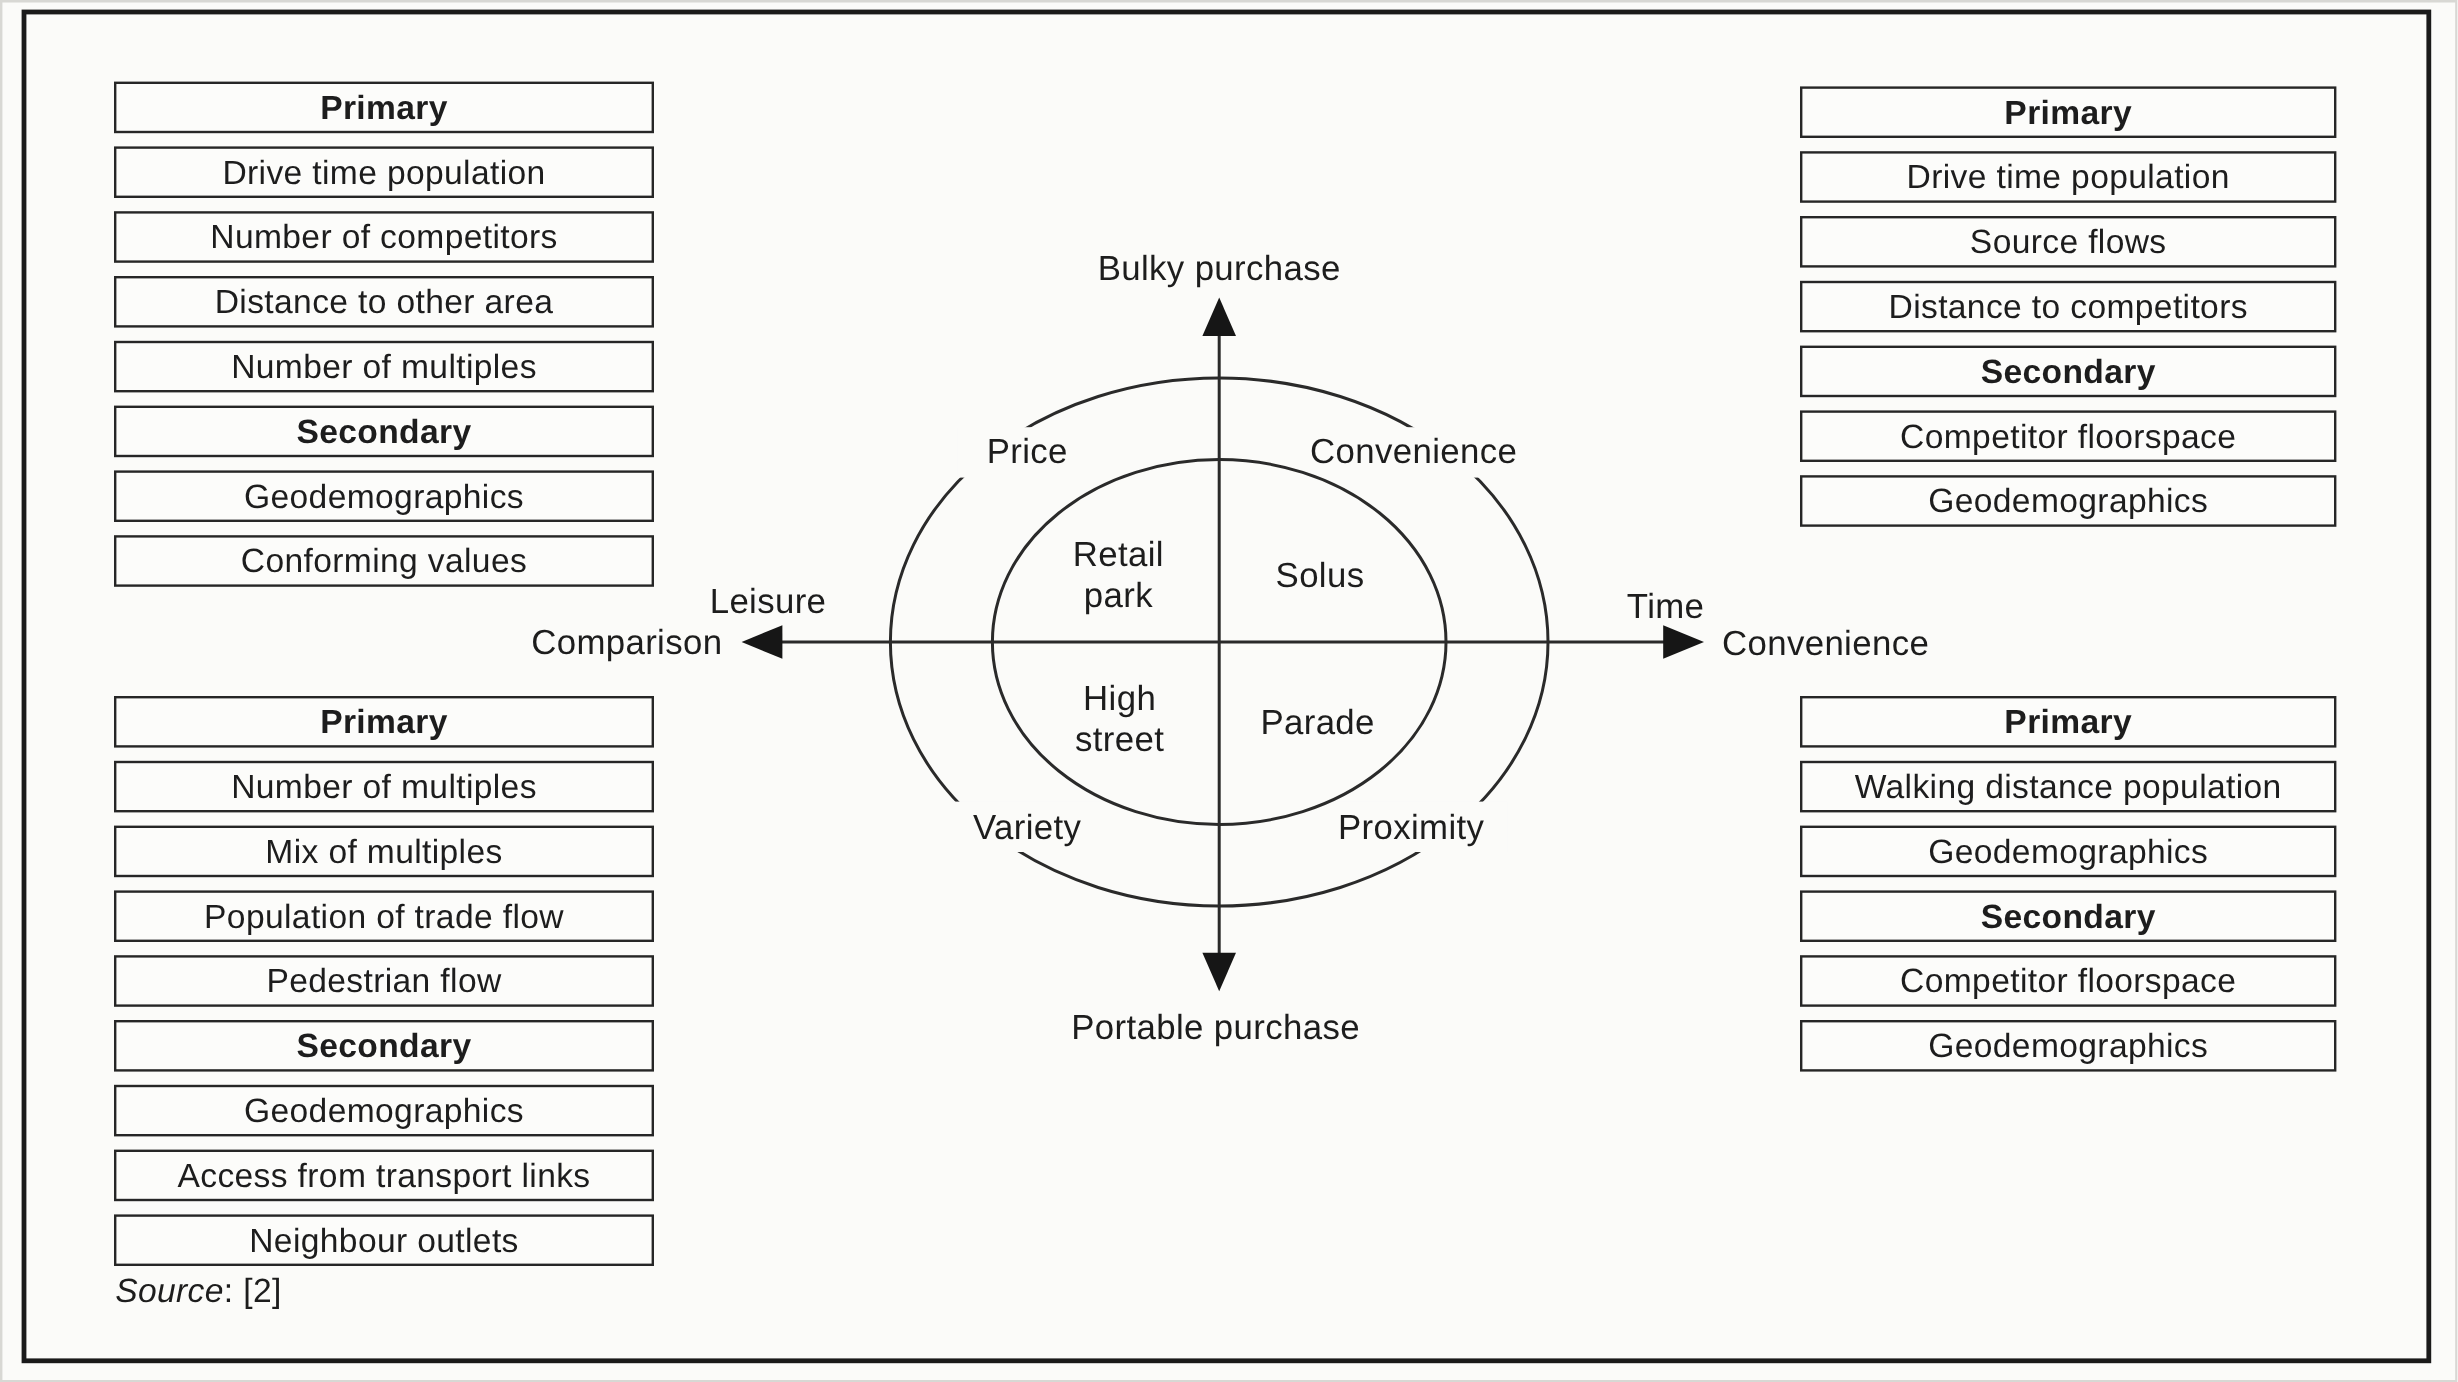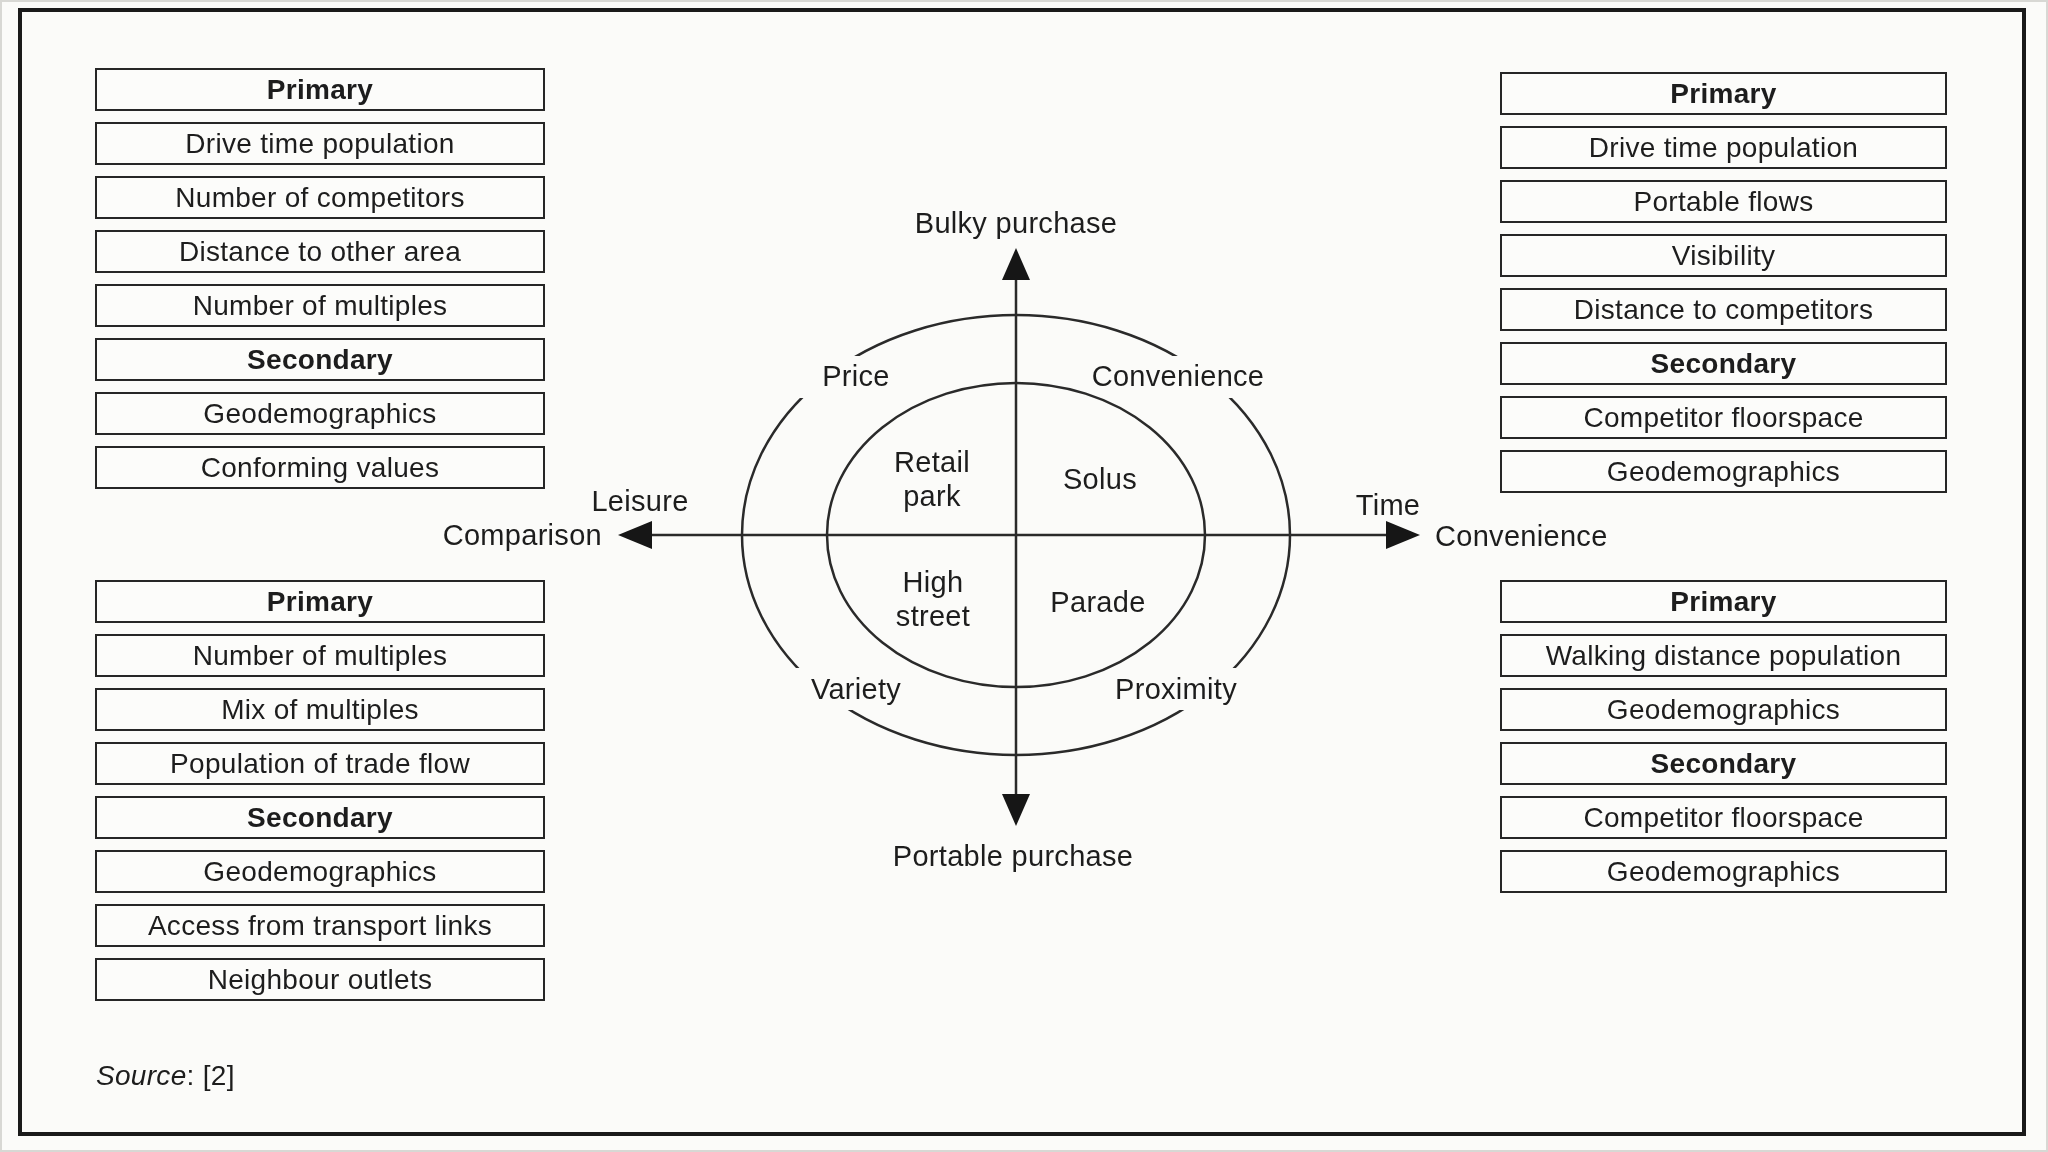--- a/index.html
+++ b/index.html
@@ -54,32 +54,32 @@
       <div class="box">Geodemographics</div>
       <div class="box">Conforming values</div>
     </div>
 
   <div class="panel" style="left:95px;top:580px;width:450px;">
 
   <div class="box hdr">Primary</div>
       <div class="box">Number of multiples</div>
       <div class="box">Mix of multiples</div>
       <div class="box">Population of trade flow</div>
+      <div class="box">Pedestrian flow</div>
       <div class="box hdr">Secondary</div>
       <div class="box">Geodemographics</div>
       <div class="box">Access from transport links</div>
       <div class="box">Neighbour outlets</div>
     </div>
 
   <div class="panel" style="left:1500px;top:72px;width:447px;">
 
   <div class="box hdr">Primary</div>
       <div class="box">Drive time population</div>
-      <div class="box">Portable flows</div>
-      <div class="box">Visibility</div>
+      <div class="box">Source flows</div>
       <div class="box">Distance to competitors</div>
       <div class="box hdr">Secondary</div>
       <div class="box">Competitor floorspace</div>
       <div class="box">Geodemographics</div>
     </div>
 
   <div class="panel" style="left:1500px;top:580px;width:447px;">
 
   <div class="box hdr">Primary</div>
       <div class="box">Walking distance population</div>

